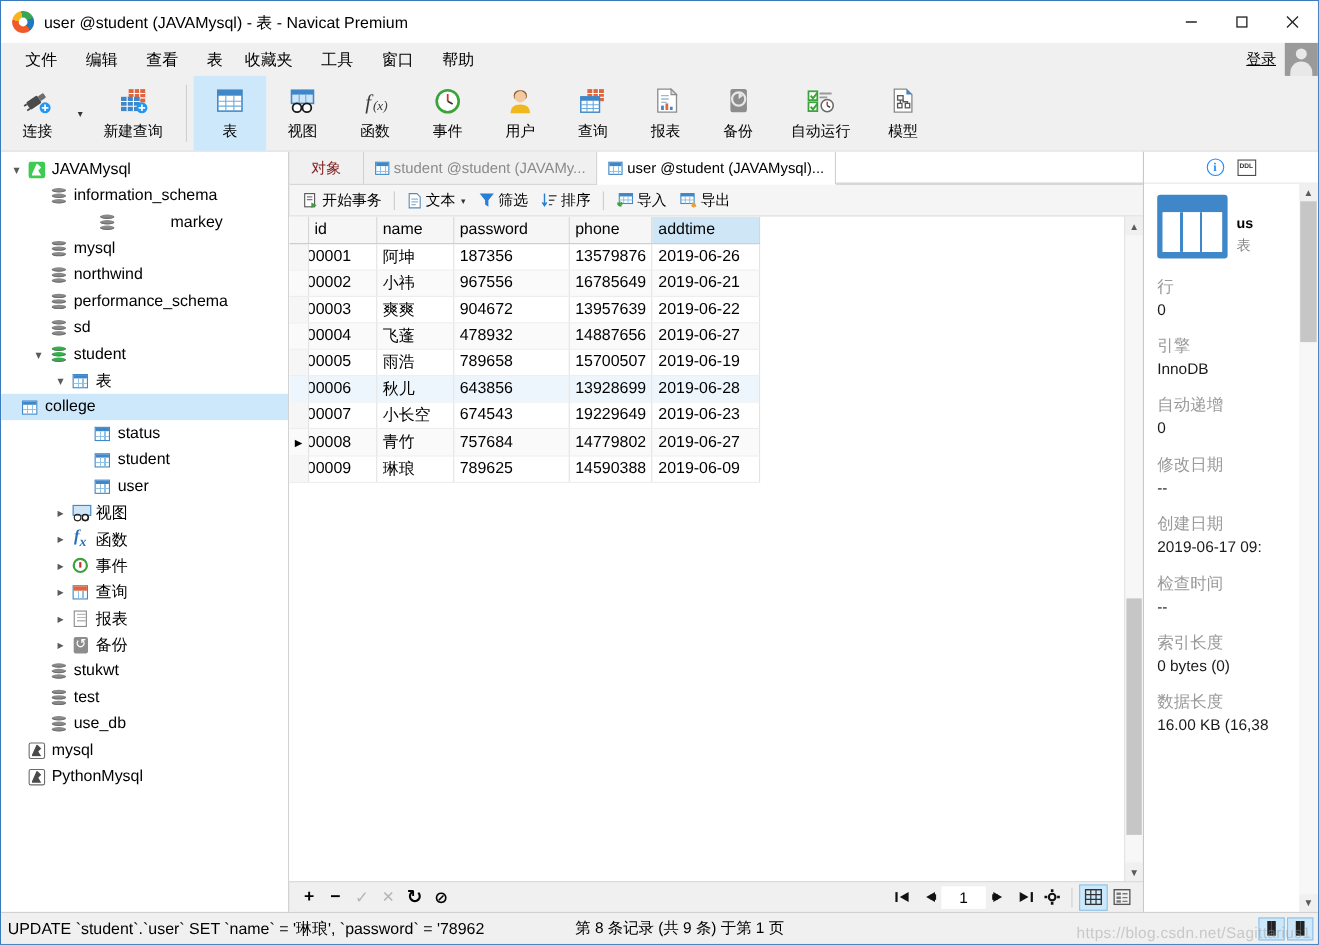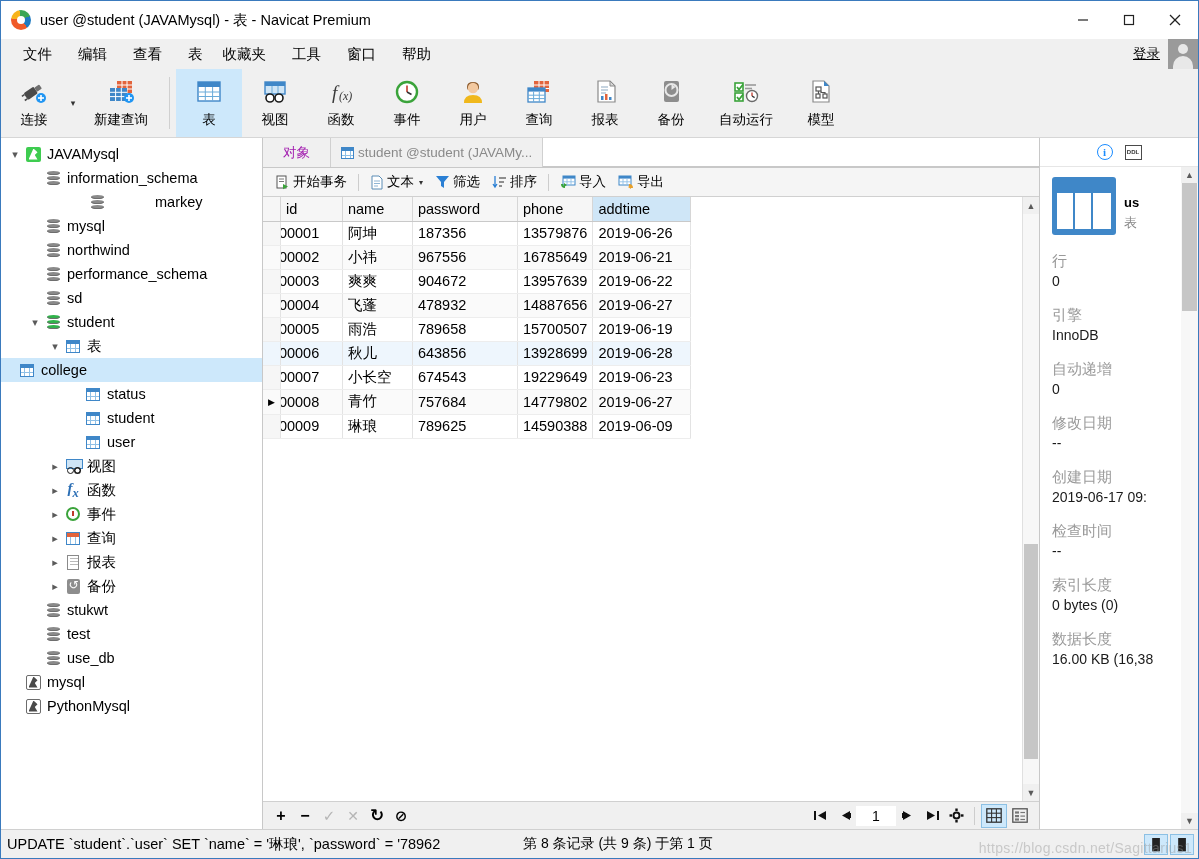--- a/index.html
+++ b/index.html
@@ -216,21 +216,21 @@
   .tabstrip {
     height: 30px; background:#f0f0f0; display:flex; align-items:stretch;
     border-bottom:1px solid #c8c8c8; flex:none;
   }
   .tab {
     display:flex; align-items:center; gap:4px;
     padding: 0 10px; font-size: 13.5px; color:#8a8a8a;
     background:#f0f0f0; border-right:1px solid #d0d0d0;
     white-space:nowrap; cursor:default; max-width: 300px;
   }
-  .tab.obj { color:#a21caf; padding: 0 20px; }
+  .tab.obj { color:#7f1d1d; padding: 0 20px; }
   .tab.active { background:#ffffff; color:#000; border-bottom:1px solid #fff; margin-bottom:-1px; }
   .tab-fill { flex:1; background:#ffffff; border-bottom:1px solid #c8c8c8; }
   .tab .ic-grid { width:13px;height:12px; }
 
   .gridtools {
     height: 29px; background:#f5f5f5; display:flex; align-items:center;
     border-bottom:1px solid #d0d0d0; flex:none; padding-left:6px;
   }
   .gt-btn {
     display:flex; align-items:center; gap:3px;
@@ -834,20 +834,24 @@
 
     <div class="main">
 
       <div class="tabstrip">
         <div class="tab obj">
           <span>对象</span>
         </div>
         <div class="tab">
           <span class="ic-grid"></span>
           <span>student @student (JAVAMy...</span>
+        </div>
+        <div class="tab active">
+          <span class="ic-grid"></span>
+          <span>user @student (JAVAMysql)...</span>
         </div>
         <div class="tab-fill"></div>
       </div>
 
       <div class="gridtools">
         <div class="gt-btn">
           <svg width="15" height="15" viewBox="0 0 15 15">
             <rect x="2" y="1" width="9" height="12" fill="#fff" stroke="#555" stroke-width="1"></rect>
             <g stroke="#777" stroke-width="1">
                 <line x1="4" y1="4" x2="9" y2="4"></line>

